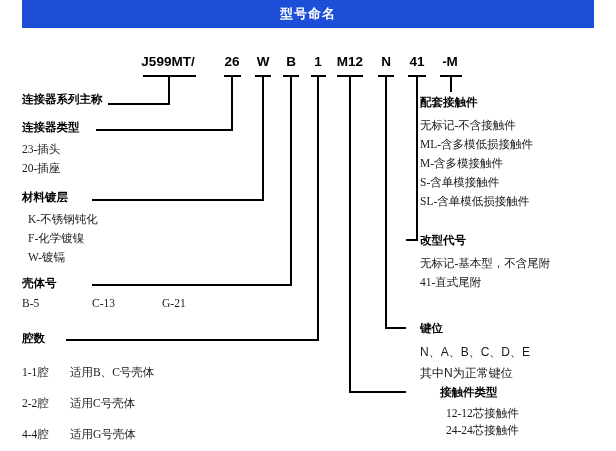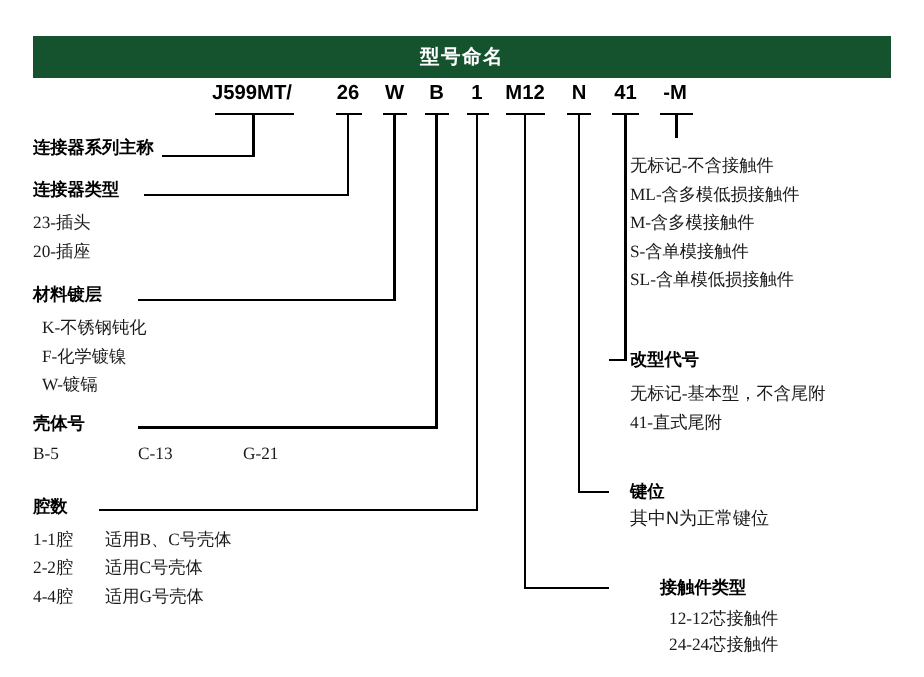--- a/index.html
+++ b/index.html
@@ -17,24 +17,24 @@
   #root {
     position: relative;
     width: 616px;
     height: 451px;
   }
 
   
   .header-bar {
     position: absolute;
     left: 22px;
-    top: 24px;
+    top: 0;
     width: 572px;
     height: 28px;
-    background: #14532d;
+    background: #1d4ed8;
     color: #ffffff;
     font-family: "Liberation Sans", "DejaVu Sans", sans-serif;
     font-size: 13px;
     font-weight: bold;
     letter-spacing: 1px;
     display: flex;
     align-items: center;
     justify-content: center;
   }
 
@@ -100,21 +100,21 @@
     font-family: "Liberation Serif", "DejaVu Serif", serif;
     font-size: 11.5px;
     color: #1a1a1a;
     line-height: 19px;
   }
   .row-inline span {
     display: inline-block;
   }
   .sz-a { width: 70px; }
   .sz-b { width: 70px; }
-  .cav-key { display: inline-block; width: 48px; }
+  .cav-key { display: inline-block; width: 48px; margin-top: 12px; }
 </style>
 </head>
 <body>
 
 <div id="root">
 
   <div class="header-bar">型号命名</div>
 
   <div class="partnumber">
     <div class="pn-seg" style="left:168px">J599MT/</div>
@@ -191,35 +191,37 @@
     </p>
     <p class="row-inline" style="margin:0">
       <span class="cav-key">2-2腔</span><span>适用C号壳体</span>
     </p>
     <p class="row-inline" style="margin:0">
       <span class="cav-key">4-4腔</span><span>适用G号壳体</span>
     </p>
   </div>
 
   <div class="block" style="left:420px; top:95px;">
+    <p class="blk-title">配套接触件</p>
     <p class="blk-item" style="margin-top:7px">无标记-不含接触件</p>
     <p class="blk-item">ML-含多模低损接触件</p>
     <p class="blk-item">M-含多模接触件</p>
     <p class="blk-item">S-含单模接触件</p>
     <p class="blk-item">SL-含单模低损接触件</p>
   </div>
 
   <div class="block" style="left:420px; top:233px;">
     <p class="blk-title">改型代号</p>
     <p class="blk-item" style="margin-top:7px">无标记-基本型，不含尾附</p>
     <p class="blk-item">41-直式尾附</p>
   </div>
 
   <div class="block" style="left:420px; top:321px;">
     <p class="blk-title">键位</p>
+    <p class="blk-item sans" style="margin-top:7px">N、A、B、C、D、E</p>
     <p class="blk-item sans">其中N为正常键位</p>
   </div>
 
   <div class="block" style="left:440px; top:385px;">
     <p class="blk-title">接触件类型</p>
     <p class="blk-item tight" style="margin-top:6px; padding-left:6px">12-12芯接触件</p>
     <p class="blk-item tight" style="padding-left:6px">24-24芯接触件</p>
   </div>
 
 </div>

